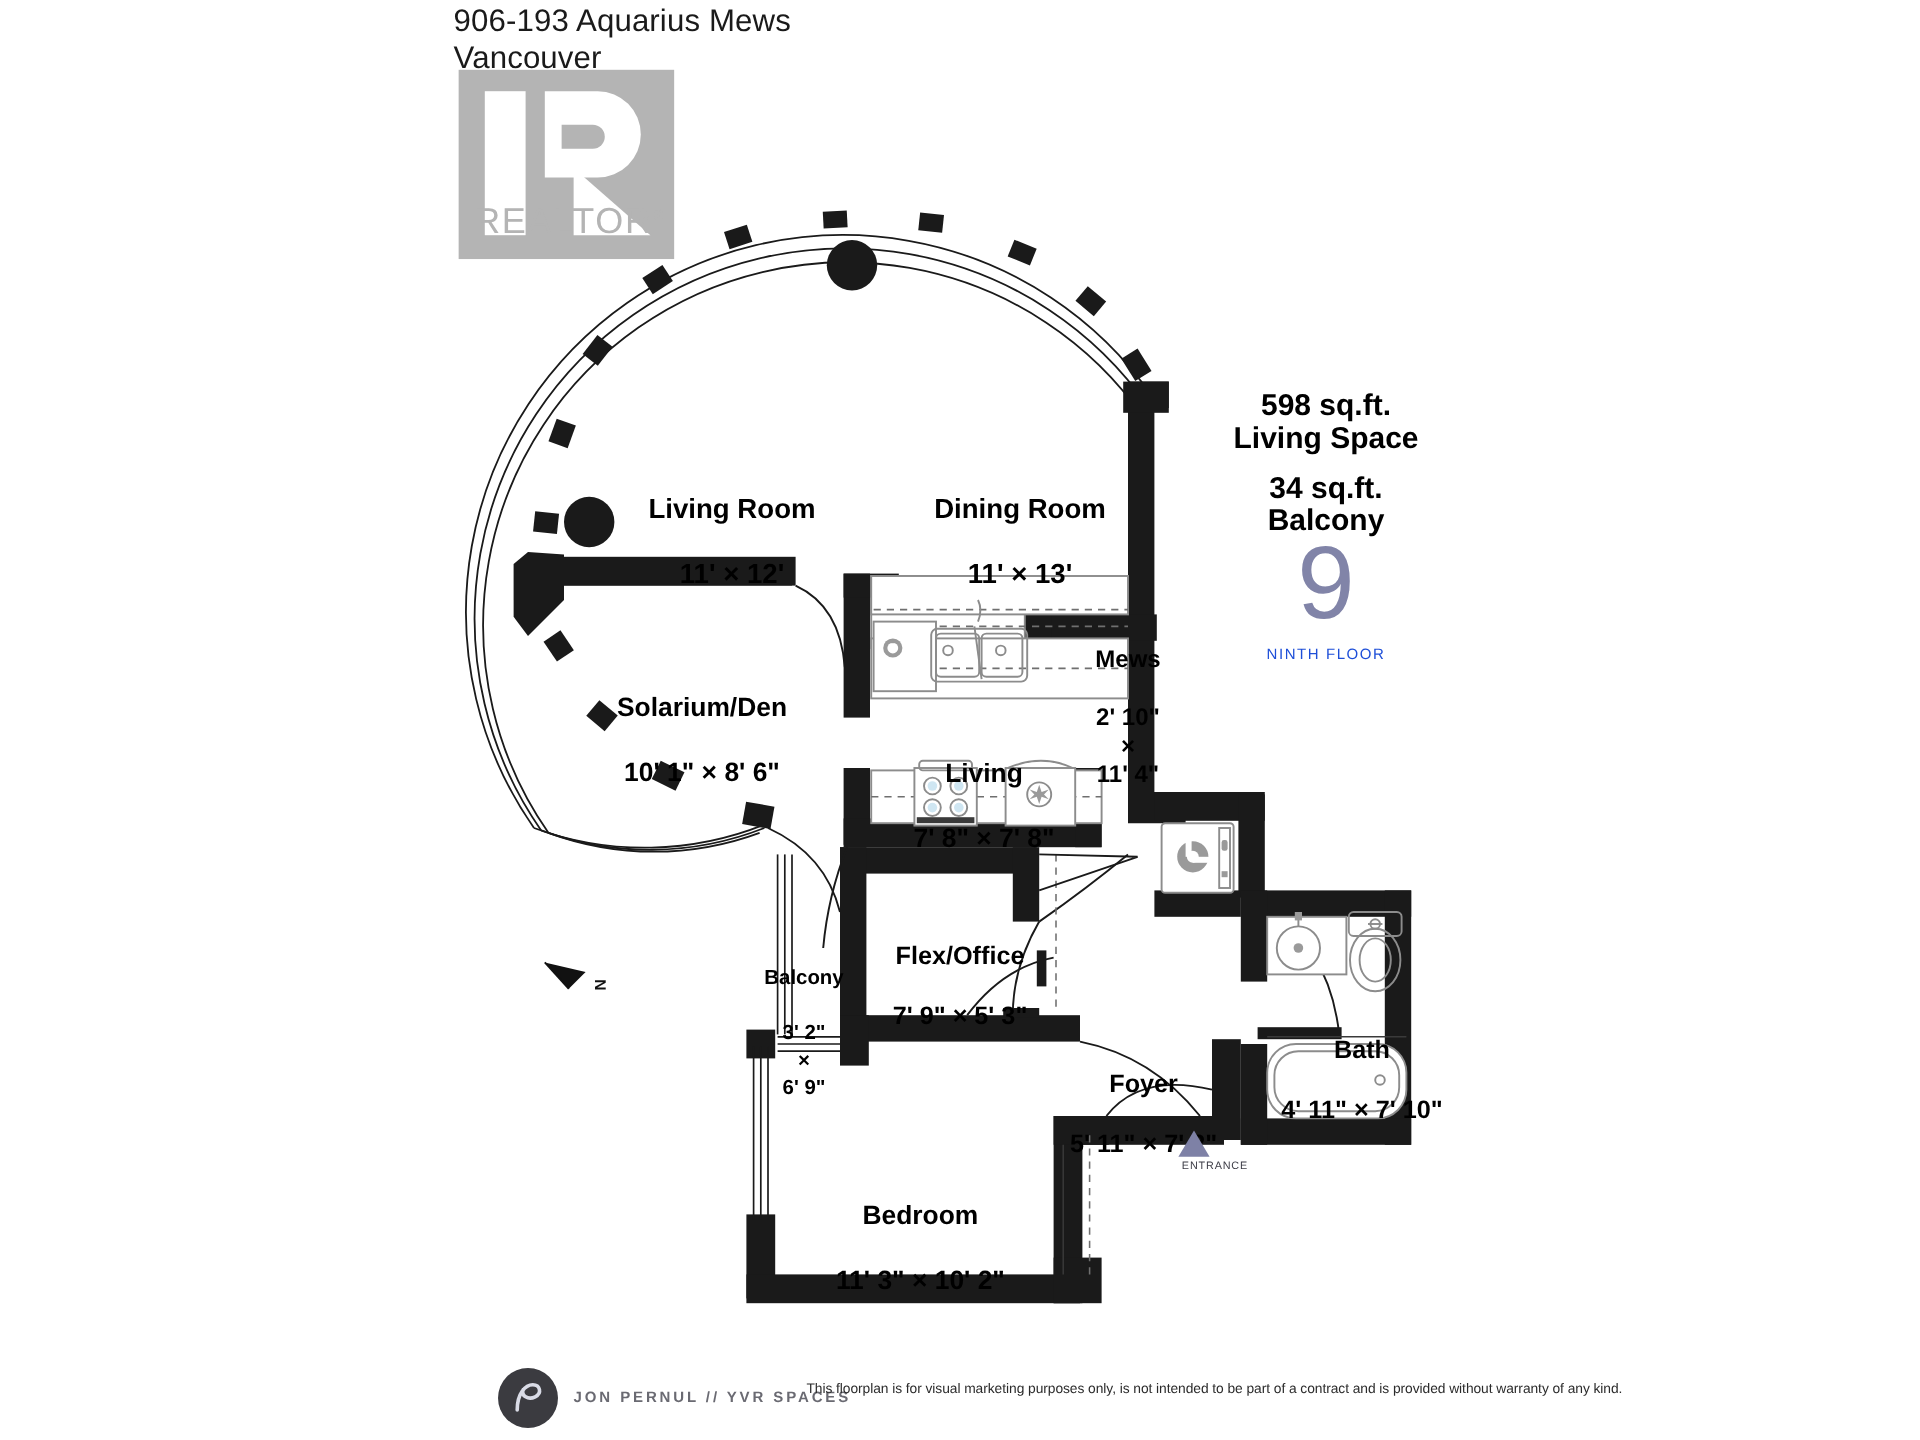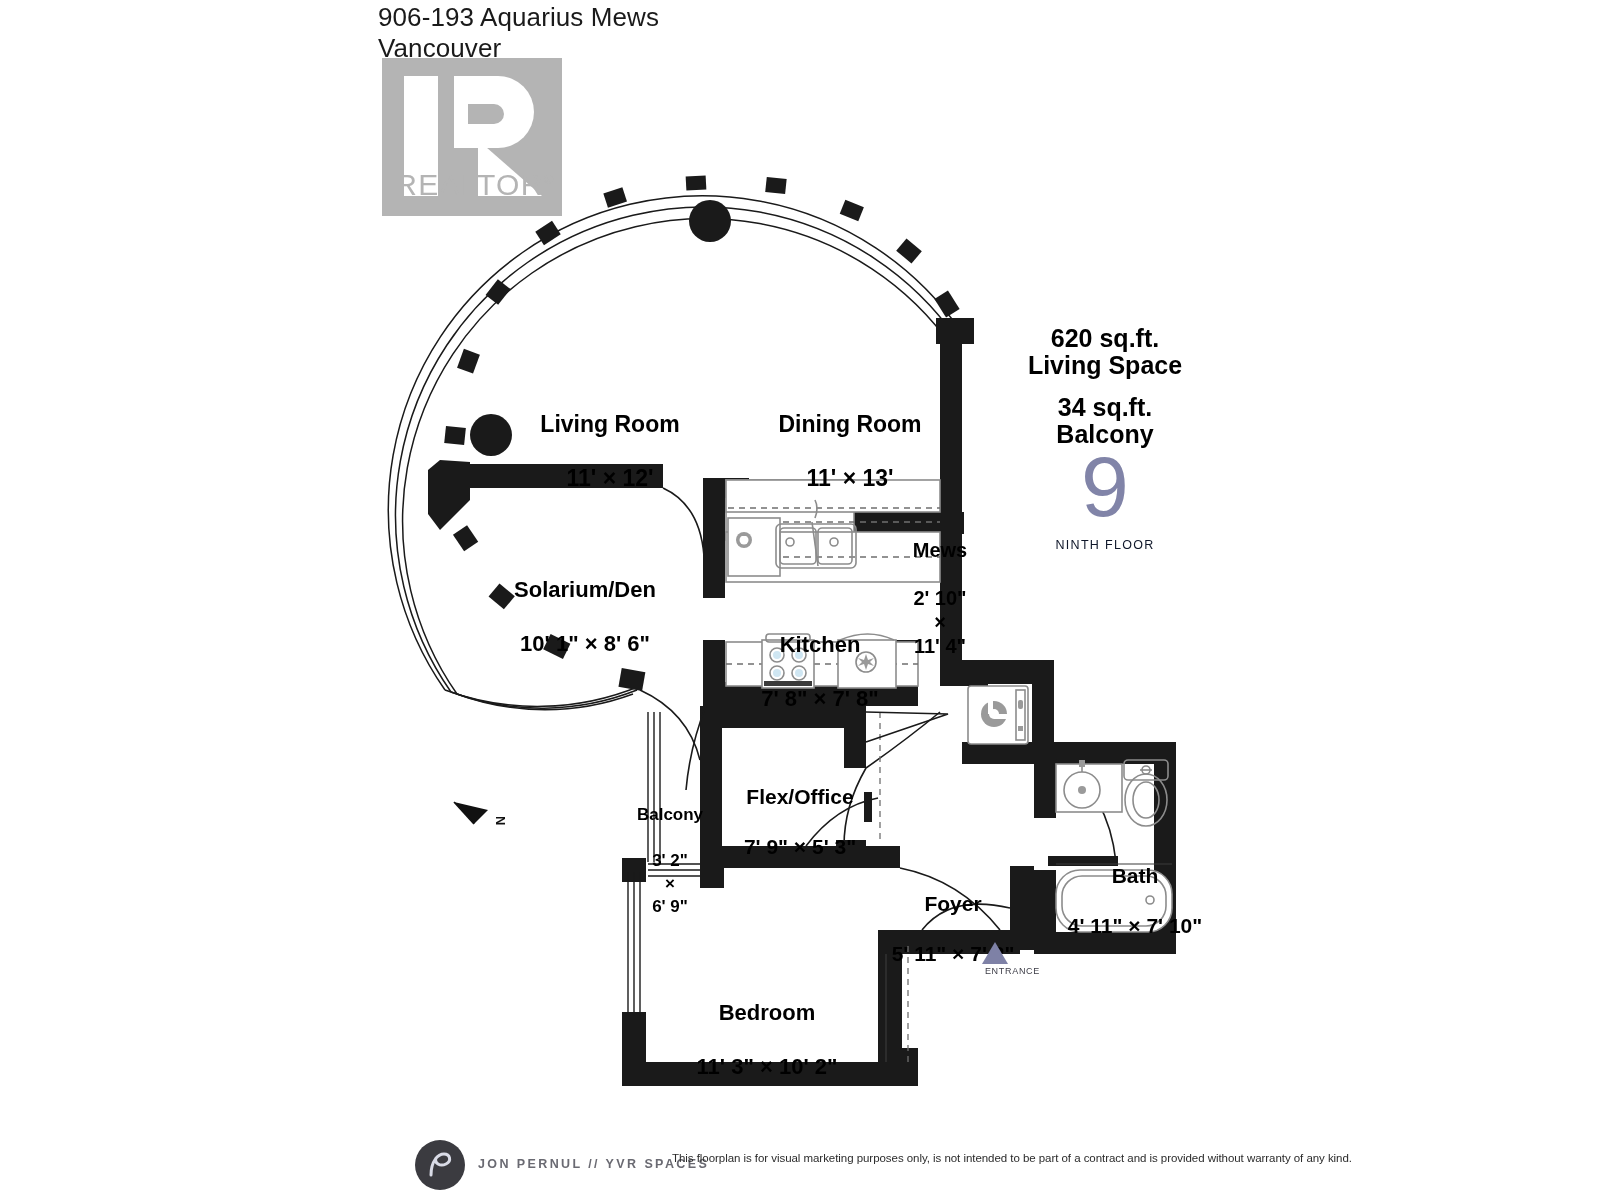--- a/index.html
+++ b/index.html
@@ -33,21 +33,21 @@
     font-size:25px;line-height:27px;white-space:pre-line;
   }
   .stat-living{left:975px;top:325px;}
   .stat-balcony{left:975px;top:394px;}
   .floor-num{
     left:975px;top:440px;width:260px;text-align:center;
     font-size:86px;line-height:92px;font-weight:400;color:#8184a8;
   }
   .floor-sub{
     left:975px;top:538px;width:260px;text-align:center;
-    font-size:12.5px;letter-spacing:1.3px;color:#0f172a;
+    font-size:12.5px;letter-spacing:1.3px;color:#1d4ed8;
   }
 
   
   .room{
     text-align:center;font-weight:bold;color:#000;white-space:pre-line;
   }
   .room .nm{display:block;margin-top:32px;}
   .room .dm{display:block;}
   .r-living   {left:470px;top:352px;width:280px;font-size:23px;line-height:27px;}
   .r-dining   {left:710px;top:352px;width:280px;font-size:23px;line-height:27px;}
@@ -321,41 +321,41 @@
 
 <svg class="abs realtor-wrap" viewBox="0 0 180 158">
   <rect x="0" y="0" width="180" height="158" fill="#b4b4b4"></rect>
   <rect x="22" y="18" width="34" height="120" fill="#ffffff"></rect>
   <path d="M72,18 h44 a36,36 0 0 1 0,72 h-44 z" fill="#ffffff"></path>
   <path d="M86,46 h26 a10,10 0 0 1 0,20 h-26 z" fill="#b4b4b4"></path>
   <path d="M96,82 L160,138 H96 z" fill="#ffffff"></path>
 </svg>
 <div class="abs realtor-word"><span>REALTOR</span><sup>®</sup></div>
 
-<div class="abs stat stat-living">620 sq.ft.
+<div class="abs stat stat-living">598 sq.ft.
 Living Space</div>
 <div class="abs stat stat-balcony">34 sq.ft.
 Balcony</div>
 <div class="abs floor-num">9</div>
 <div class="abs floor-sub">NINTH FLOOR</div>
 
 <div class="abs room r-living">
   <span class="nm">Living Room</span>
   <span class="dm">11'  × 12'</span>
 </div>
 <div class="abs room r-dining">
   <span class="nm">Dining Room</span>
   <span class="dm">11'  × 13'</span>
 </div>
 <div class="abs room r-solarium">
   <span class="nm">Solarium/Den</span>
   <span class="dm">10' 1" × 8' 6"</span>
 </div>
 <div class="abs room r-kitchen">
-  <span class="nm">Kitchen</span>
+  <span class="nm">Living</span>
   <span class="dm">7' 8" × 7' 8"</span>
 </div>
 <div class="abs room r-hall">
   <span class="nm">Mews</span>
   <span class="dm">2' 10"
 ×
 11' 4"</span>
 </div>
 <div class="abs room r-flex">
   <span class="nm">Flex/Office</span>

